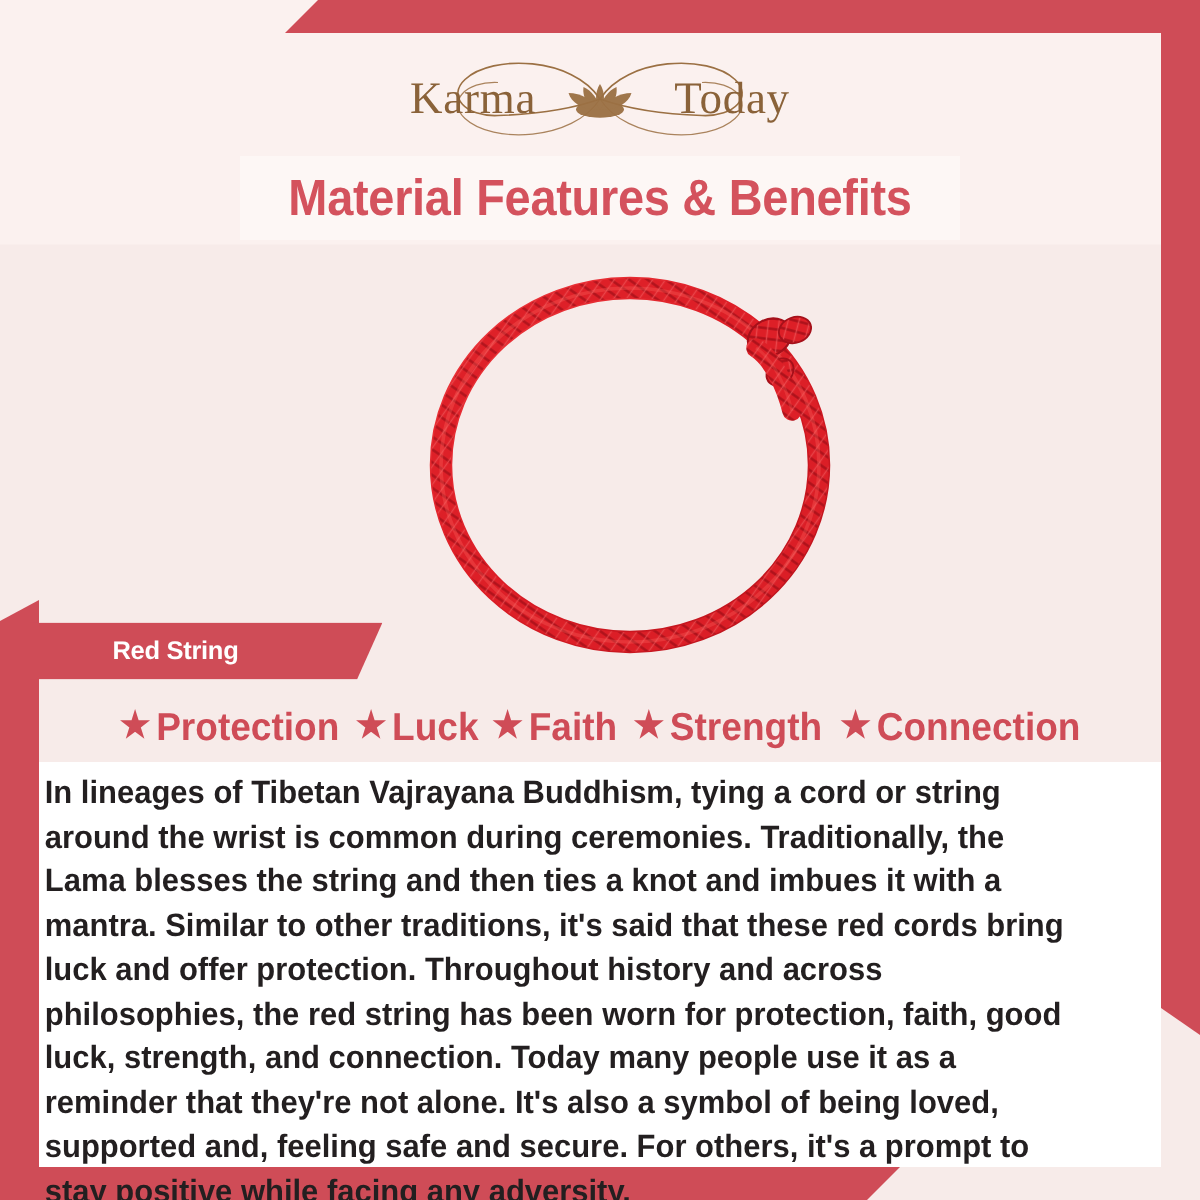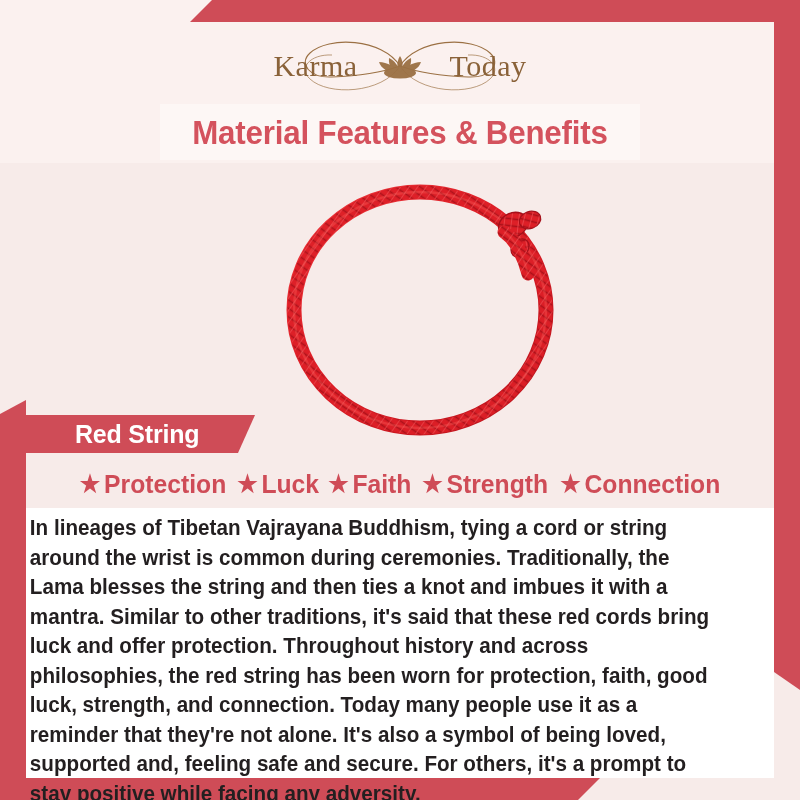--- a/index.html
+++ b/index.html
@@ -128,21 +128,21 @@
     left: 20px; top: 415px;
     height: 38px;
     width: 235px;
     background: #cf4c57;
     clip-path: polygon(0 0, 235px 0, 218px 38px, 0 38px);
     display: flex;
     align-items: center;
   }
   .material-banner-label {
     color: #ffffff;
-    font-size: 25px;
+    font-size: 17px;
     font-weight: bold;
     font-family: "Liberation Sans Narrow", "Liberation Sans", sans-serif;
     margin-left: 55px;
     letter-spacing: -0.2px;
     white-space: nowrap;
   }
 
   
   .features {
     position: absolute;

